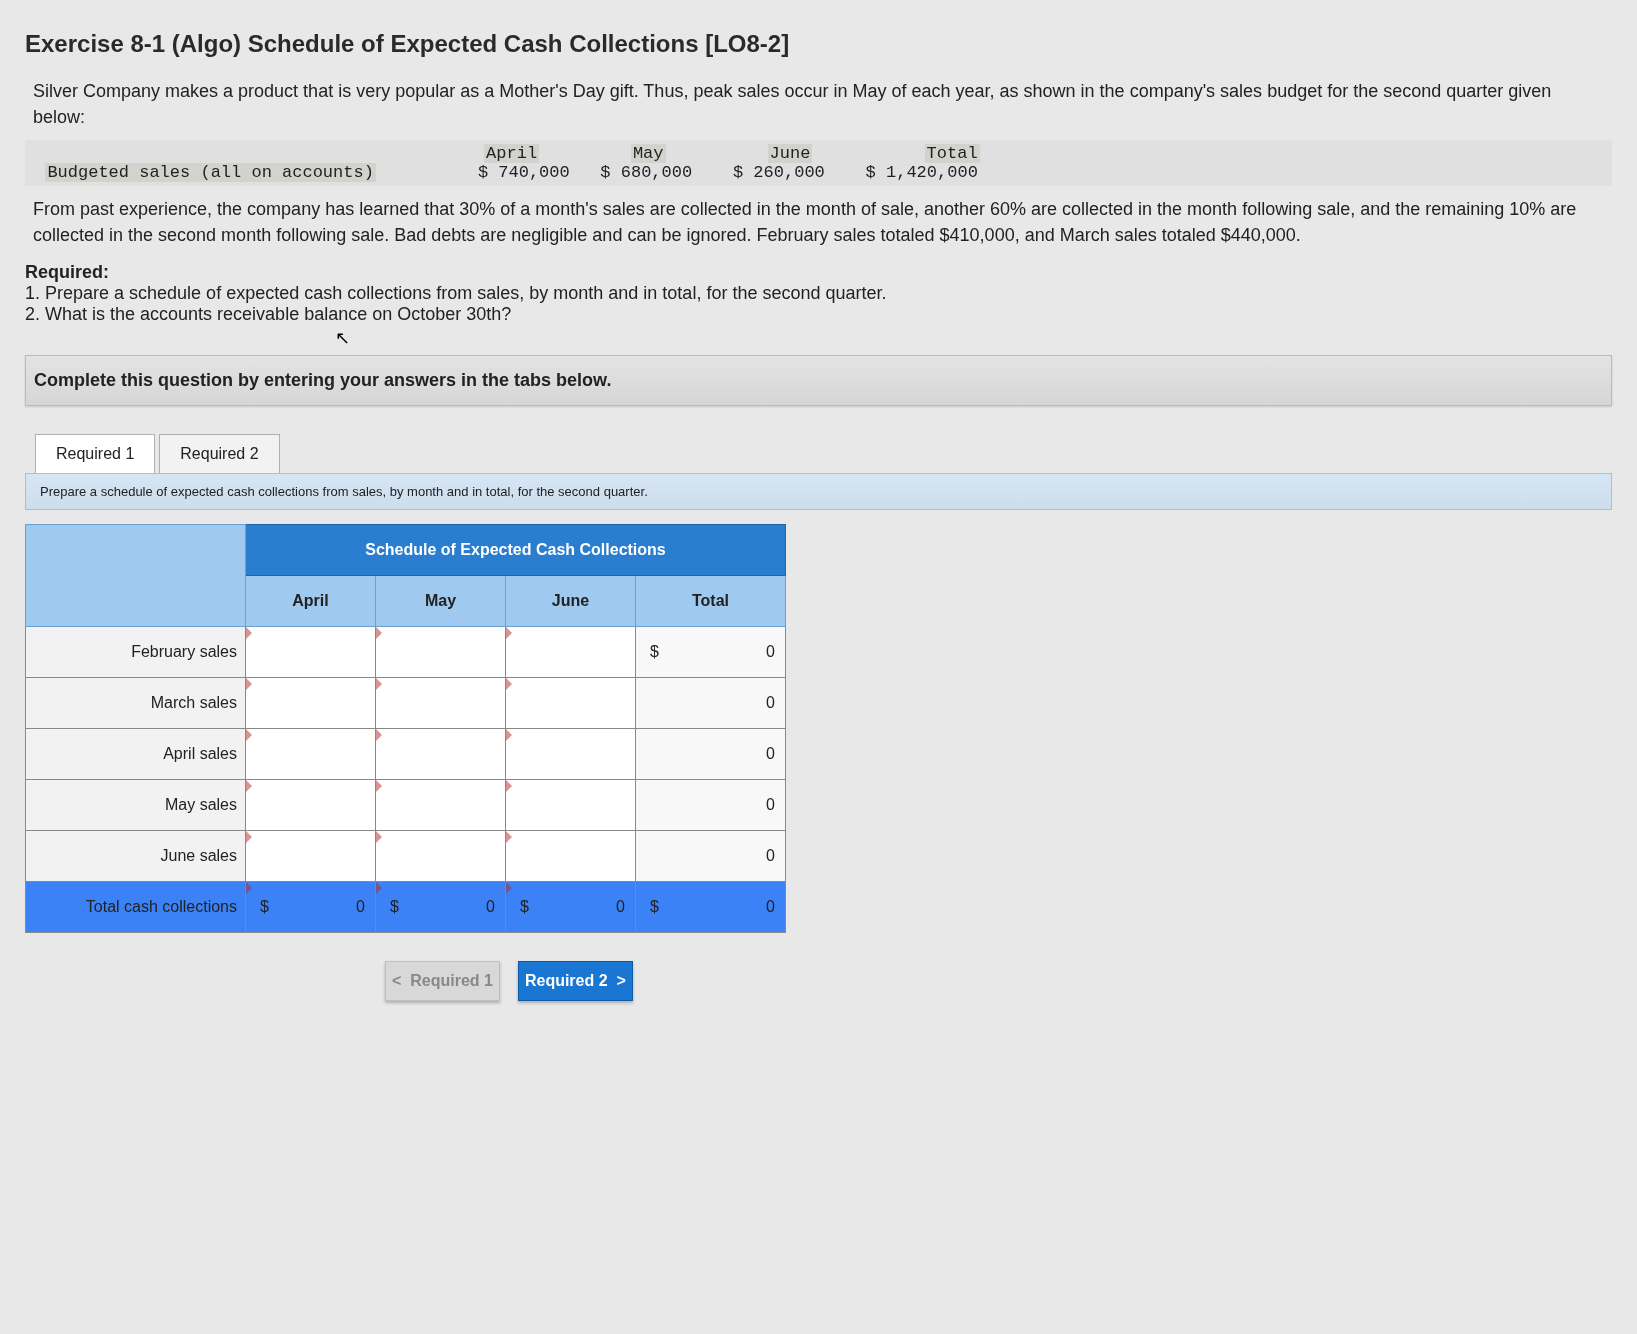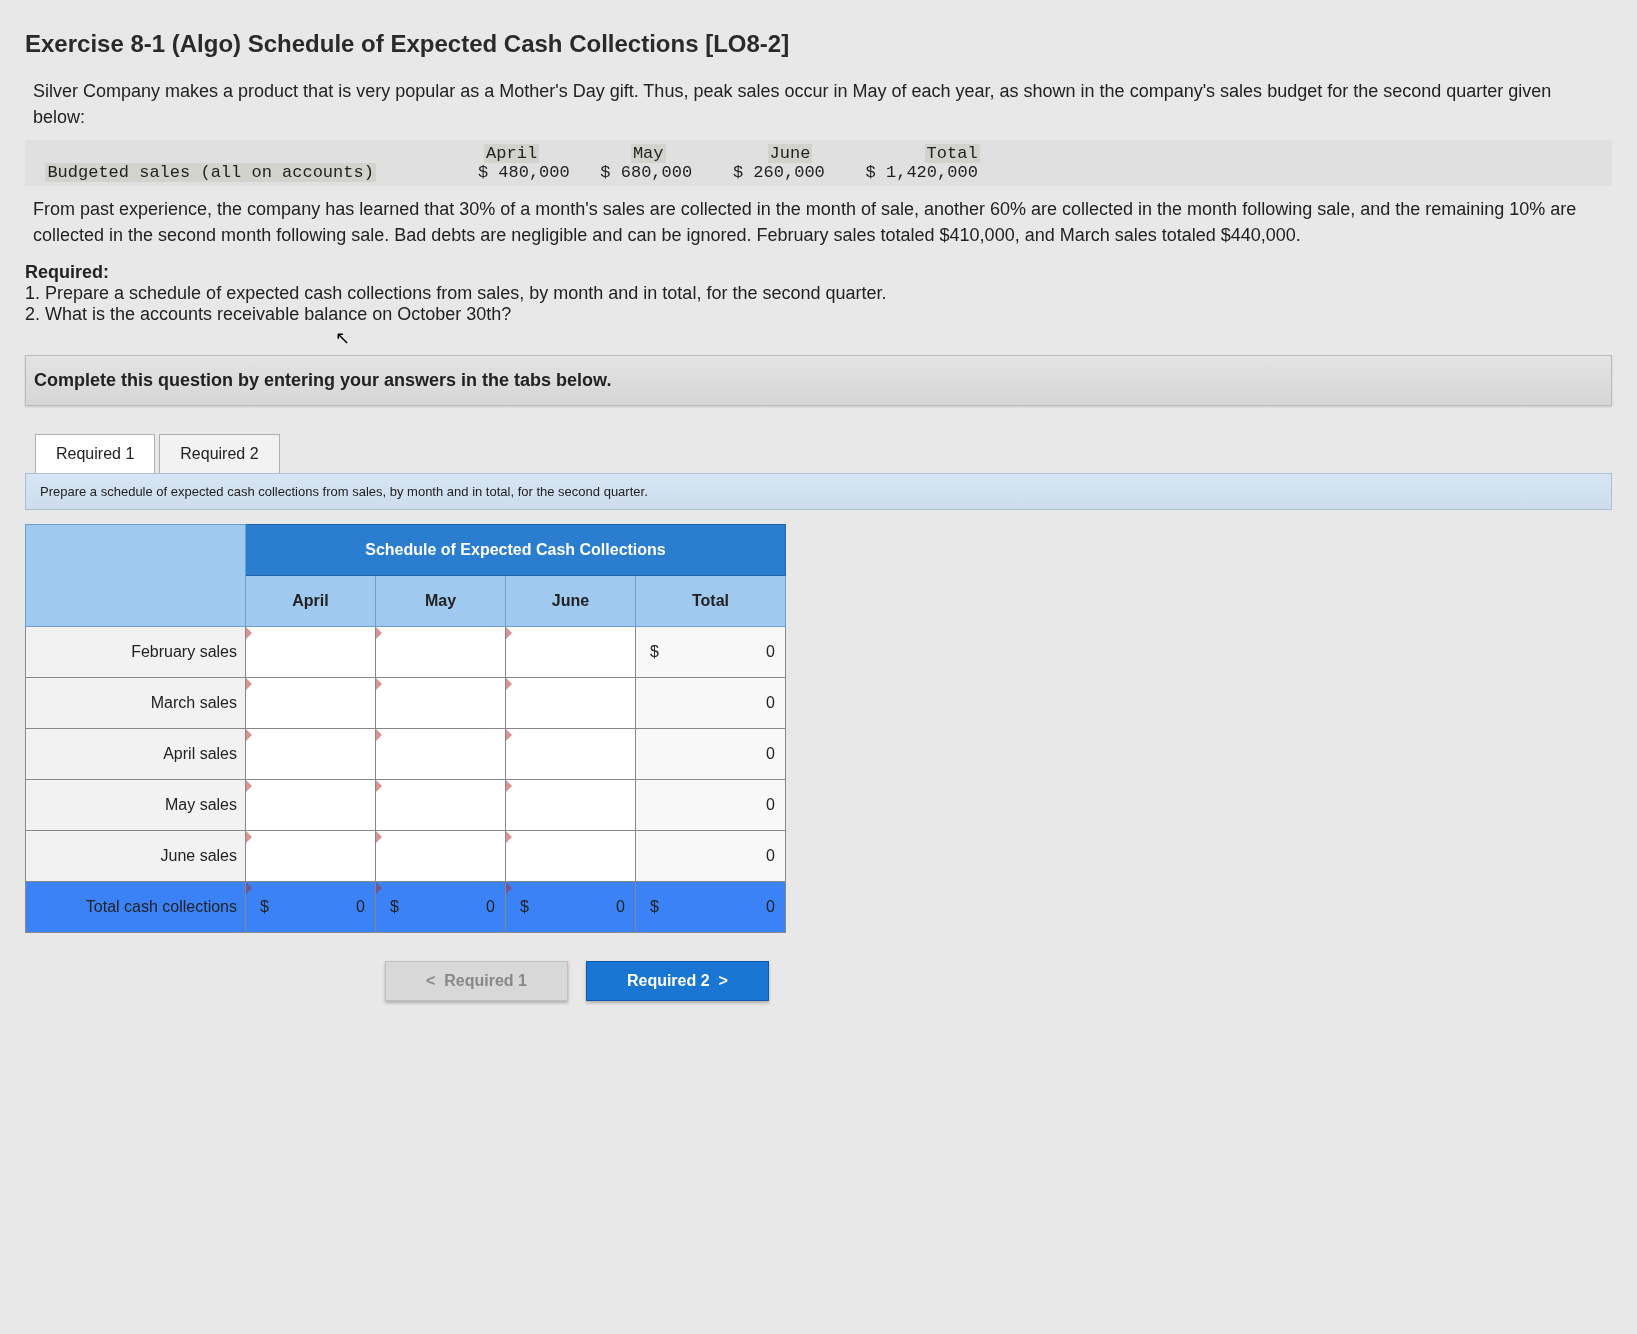--- a/index.html
+++ b/index.html
@@ -113,21 +113,21 @@
   table.sched tr.totalrow td.cell,
   table.sched tr.totalrow td.totalcell { text-align:right; padding-right:10px; }
   table.sched tr.totalrow td .cur { float:left; padding-left:6px; }
   .nav-buttons {
     display: flex;
     gap: 18px;
     margin: 28px 0 0 360px;
     align-items: center;
   }
   .btn {
-    padding: 10px 40px;
+    padding: 10px 6px;
     font-size: 16px;
     font-weight: bold;
     text-align: center;
     cursor: pointer;
     box-shadow: 0 2px 3px rgba(0,0,0,.25);
   }
   .btn.prev {
     background: #d8d8d8;
     color: #888;
     border: 1px solid #c0c0c0;
@@ -145,21 +145,21 @@
   }
 </style>
 </head>
 <body>
 
 <h2>Exercise 8-1 (Algo) Schedule of Expected Cash Collections [LO8-2]</h2>
 
 <p>Silver Company makes a product that is very popular as a Mother's Day gift. Thus, peak sales occur in May of each year, as shown in the company's sales budget for the second quarter given below:</p>
 
 <div class="mono-block">                                             <span class="hl">April</span>         <span class="hl">May</span>          <span class="hl">June</span>           <span class="hl">Total</span>
-  <span class="hl">Budgeted sales (all on accounts)</span>          <span>$ 480,000</span>   <span>$ 680,000</span>    <span>$ 260,000</span>    <span>$ 1,420,000</span></div>
+  <span class="hl">Budgeted sales (all on accounts)</span>          <span>$ 740,000</span>   <span>$ 680,000</span>    <span>$ 260,000</span>    <span>$ 1,420,000</span></div>
 
 <p>From past experience, the company has learned that 30% of a month's sales are collected in the month of sale, another 60% are collected in the month following sale, and the remaining 10% are collected in the second month following sale. Bad debts are negligible and can be ignored. February sales totaled $410,000, and March sales totaled $440,000.</p>
 
 <div class="req-head">Required:</div>
 <div>1. Prepare a schedule of expected cash collections from sales, by month and in total, for the second quarter.</div>
 <div>2. What is the accounts receivable balance on October 30th?</div>
 
 <div style="position:relative">
   <div class="instruction-bar">Complete this question by entering your answers in the tabs below.</div>
   <span class="cursor" style="left:310px; top:-28px;">↖</span>

